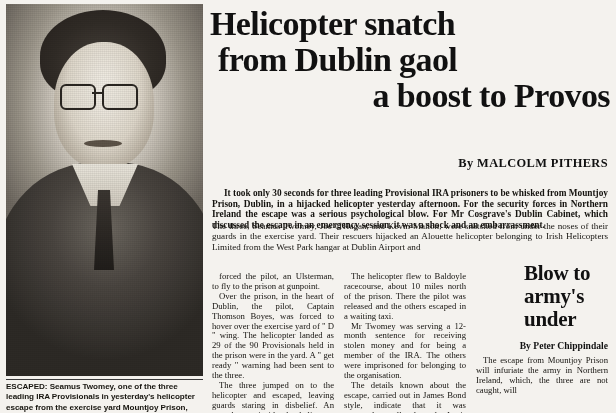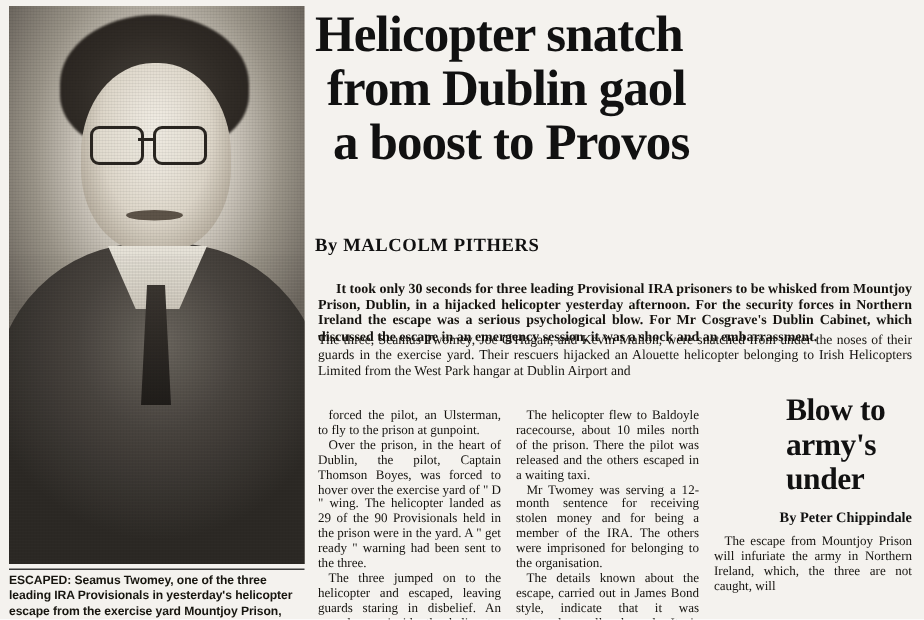--- a/index.html
+++ b/index.html
@@ -134,28 +134,28 @@
     width: 400px;
     font-family: "Liberation Serif", serif;
     font-weight: bold;
     font-size: 34px;
     line-height: 36px;
     letter-spacing: -0.6px;
     color: #111;
   }
   .headline .l { display: block; white-space: nowrap; }
   .headline .l2 { margin-left: 8px; }
-  .headline .l3 { margin-left: 12px; }
+  .headline .l3 { margin-left: 2px; text-align: right; }
 
   .byline {
     position: absolute;
     left: 210px;
     top: 156px;
     width: 398px;
-    text-align: left;
+    text-align: right;
     font-family: "Liberation Serif", serif;
     font-weight: bold;
     font-size: 12.4px;
     letter-spacing: 0.4px;
     color: #111;
   }
 
   
   .standfirst {
     position: absolute;

